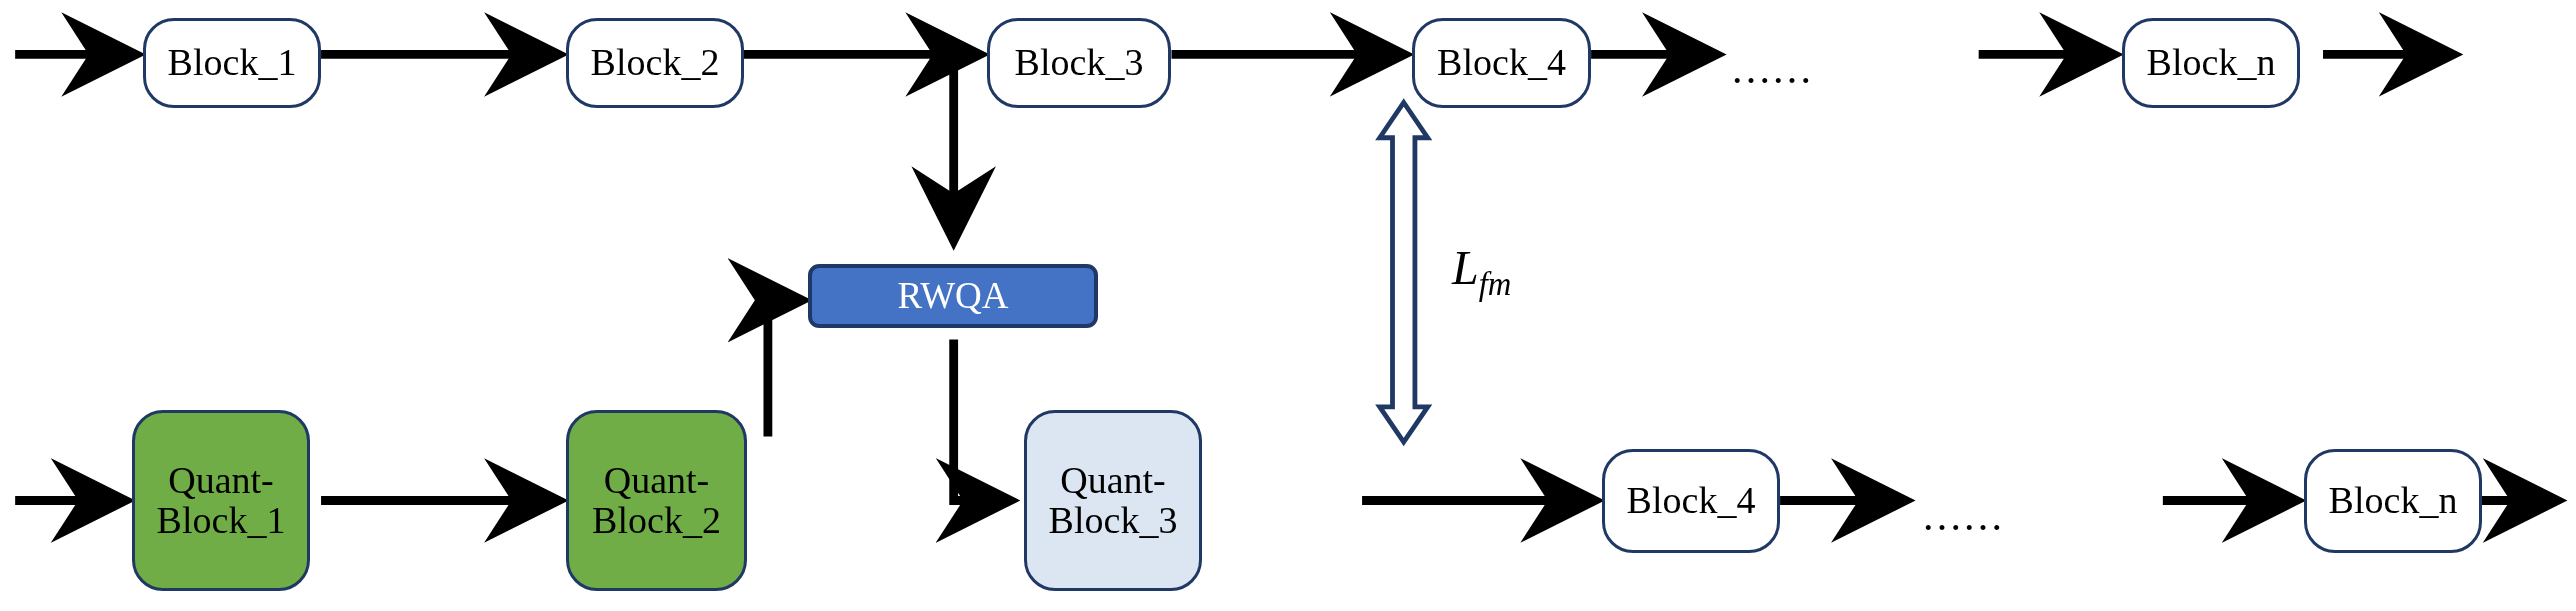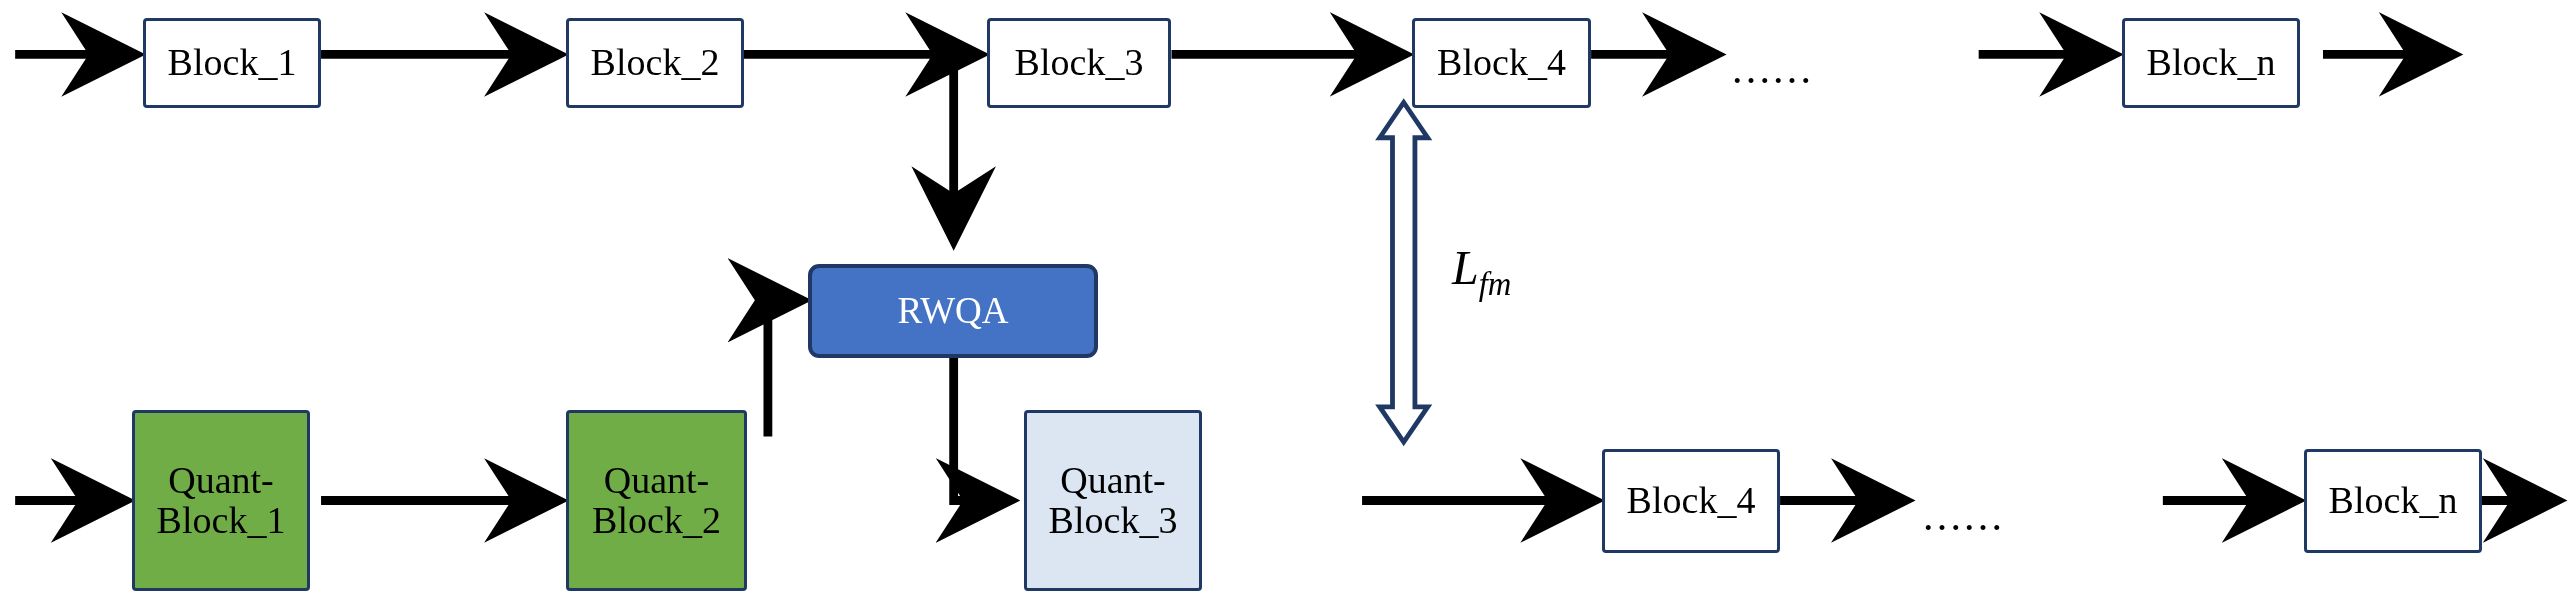--- a/index.html
+++ b/index.html
@@ -1,21 +1,21 @@
 <!DOCTYPE html>
 <html style="font-size:13px"><head>
 <meta charset="utf-8">
 <style>
   html,body{margin:0;padding:0;background:#ffffff;}
   body{width:2576px;height:611px;font-family:"Liberation Serif",serif;overflow:hidden;}
   #stage{position:relative;width:2576px;height:611px;background:#fff;}
   #svg{position:absolute;left:0;top:0;width:2576px;height:611px;}
   .node{position:absolute;box-sizing:border-box;display:flex;align-items:center;
         justify-content:center;text-align:center;border:3.2px solid #1F3864;
-        border-radius:4px;font-family:"Liberation Serif",serif;line-height:1.05;}
+        border-radius:31px;font-family:"Liberation Serif",serif;line-height:1.05;}
   .node.plain{background:#ffffff;color:#000;font-size:38px;}
   .node.green{background:#70AD47;color:#000;font-size:38px;}
   .node.lblue{background:#DCE6F2;color:#000;font-size:38px;}
   .node.rwqa{background:#4472C4;color:#ffffff;font-size:37px;border-radius:11.2px;border-width:4px;}
   .node .lbl{display:block;white-space:pre-line;}
   .ell{position:absolute;font-family:"Liberation Serif",serif;font-size:42px;
        color:#000;letter-spacing:3.2px;line-height:1;}
   .lfm{position:absolute;font-family:"Liberation Serif",serif;font-style:italic;
        font-size:48px;color:#000;white-space:nowrap;}
   .lfm sub{font-size:0.68em;font-style:italic;}
@@ -76,21 +76,21 @@
     <span class="lbl">Block_3</span>
   </div>
   <div class="node plain" style="left:1412px;top:17.6px;width:179px;height:90px;">
     <span class="lbl">Block_4</span>
   </div>
   <div class="ell" style="left:1732px;top:48px;width:240px;">......</div>
   <div class="node plain" style="left:2122px;top:17.6px;width:178px;height:90px;">
     <span class="lbl">Block_n</span>
   </div>
 
-  <div class="node rwqa" style="left:808px;top:264px;width:290px;height:94px;">
+  <div class="node rwqa" style="left:808px;top:264px;width:290px;height:64px;">
     <span class="lbl">RWQA</span>
   </div>
 
   <div class="node green" style="left:132px;top:410px;width:178px;height:181px;">
     <span class="lbl">Quant-
 Block_1</span>
   </div>
   <div class="node green" style="left:566px;top:410px;width:181px;height:181px;">
     <span class="lbl">Quant-
 Block_2</span>

